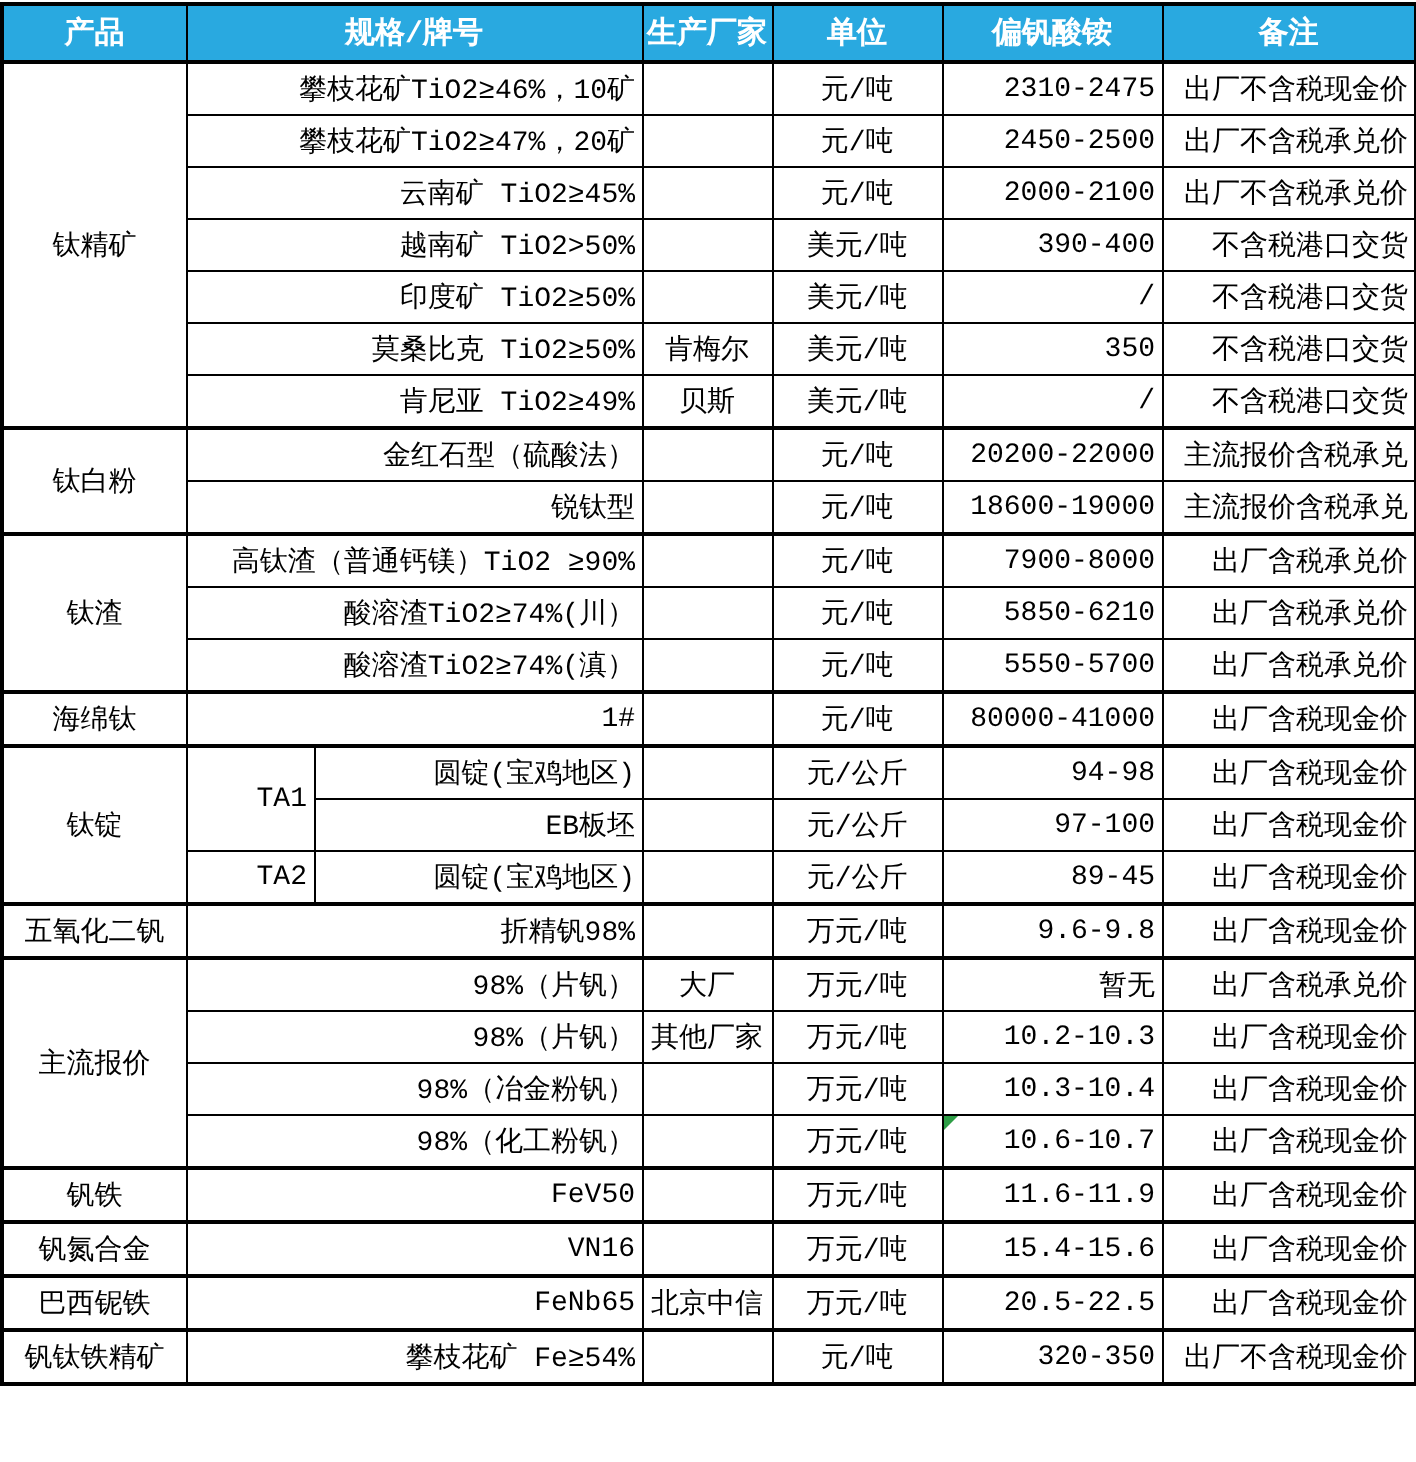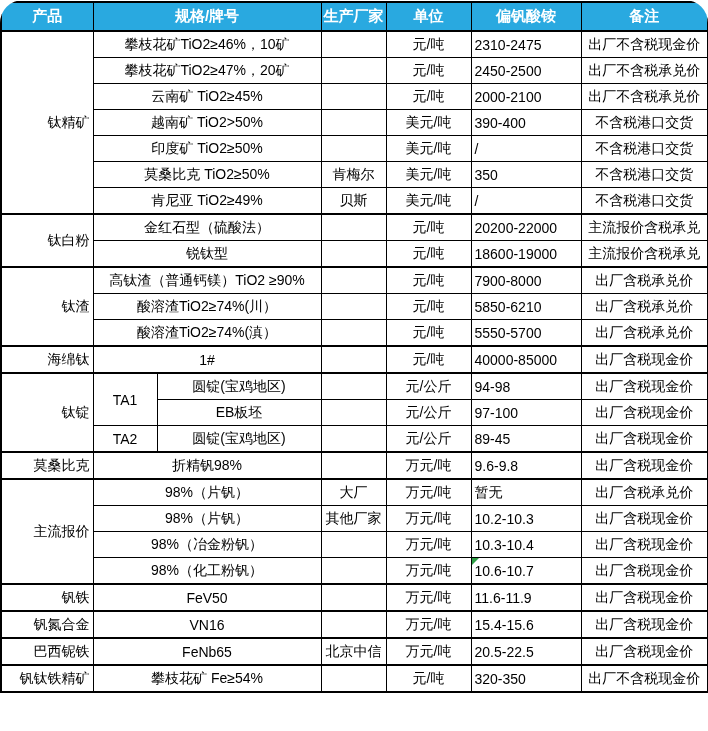--- a/index.html
+++ b/index.html
@@ -1,23 +1,22 @@
 <!DOCTYPE html>
 <html style="--accent: #29A9E0; --header-text: #FFFFFF; --border: #000000; --flag: #2E9E46;"><head>
 <meta charset="utf-8">
 <style>
   html,body{margin:0;padding:0;background:#fff;}
   .sheet{
     position:relative;
     width:708px;height:731px;
     background:#fff;
-    font-family:Liberation Sans, sans-serif;
+    font-family:Liberation Mono, monospace;
     color:#000;
     overflow:hidden;
-    border-radius:23px;
   }
   table.price{
     border-collapse:collapse;
     table-layout:fixed;
     width:707px;
     margin:1px 0 0 0;
     border:2px solid var(--border,#000);
   }
   table.price th{
     background:var(--accent,#29A9E0);
@@ -36,23 +35,23 @@
     border:1px solid var(--border,#000);
     font-size:14px;
     padding:0 3px;
     overflow:hidden;
     white-space:nowrap;
     vertical-align:middle;
     background:#fff;
   }
   tr.sec td{border-top:2px solid var(--border,#000);}
   td.c{text-align:center;}
-  td.l{text-align:center;padding-left:4px;}
-  td.prod{text-align:right;font-size:14px;}
-  td.price-cell{text-align:left;position:relative;font-size:14px;}
+  td.l{text-align:right;padding-left:4px;}
+  td.prod{text-align:center;font-size:14px;}
+  td.price-cell{text-align:right;position:relative;font-size:14px;}
   td.small{font-size:12px;}
   .flag{
     position:absolute;left:0;top:0;
     width:0;height:0;
     border-top:7px solid var(--flag,#2E9E46);
     border-right:7px solid transparent;
   }
 </style>
 </head>
 <body>
@@ -164,21 +163,21 @@
           <td class="c"></td>
           <td class="c">元/吨</td>
           <td class="price-cell">5550-5700</td>
           <td class="l">出厂含税承兑价</td>
         </tr>
         <tr class="sec">
           <td class="prod" rowspan="1">海绵钛</td>
           <td class="l" colspan="2">1#</td>
           <td class="c"></td>
           <td class="c">元/吨</td>
-          <td class="price-cell">40000-85000</td>
+          <td class="price-cell">80000-41000</td>
           <td class="l">出厂含税现金价</td>
         </tr>
         <tr class="sec">
           <td class="prod" rowspan="3">钛锭</td>
           <td class="l" rowspan="2">TA1</td>
           <td class="l">圆锭(宝鸡地区)</td>
           <td class="c"></td>
           <td class="c">元/公斤</td>
           <td class="price-cell">94-98</td>
           <td class="l">出厂含税现金价</td>
@@ -192,21 +191,21 @@
         </tr>
         <tr>
           <td class="l" rowspan="1">TA2</td>
           <td class="l">圆锭(宝鸡地区)</td>
           <td class="c"></td>
           <td class="c">元/公斤</td>
           <td class="price-cell">89-45</td>
           <td class="l">出厂含税现金价</td>
         </tr>
         <tr class="sec">
-          <td class="prod" rowspan="1">莫桑比克</td>
+          <td class="prod" rowspan="1">五氧化二钒</td>
           <td class="l" colspan="2">折精钒98%</td>
           <td class="c"></td>
           <td class="c">万元/吨</td>
           <td class="price-cell">9.6-9.8</td>
           <td class="l">出厂含税现金价</td>
         </tr>
         <tr class="sec">
           <td class="prod" rowspan="4">主流报价</td>
           <td class="l" colspan="2">98%（片钒）</td>
           <td class="c">大厂</td>

